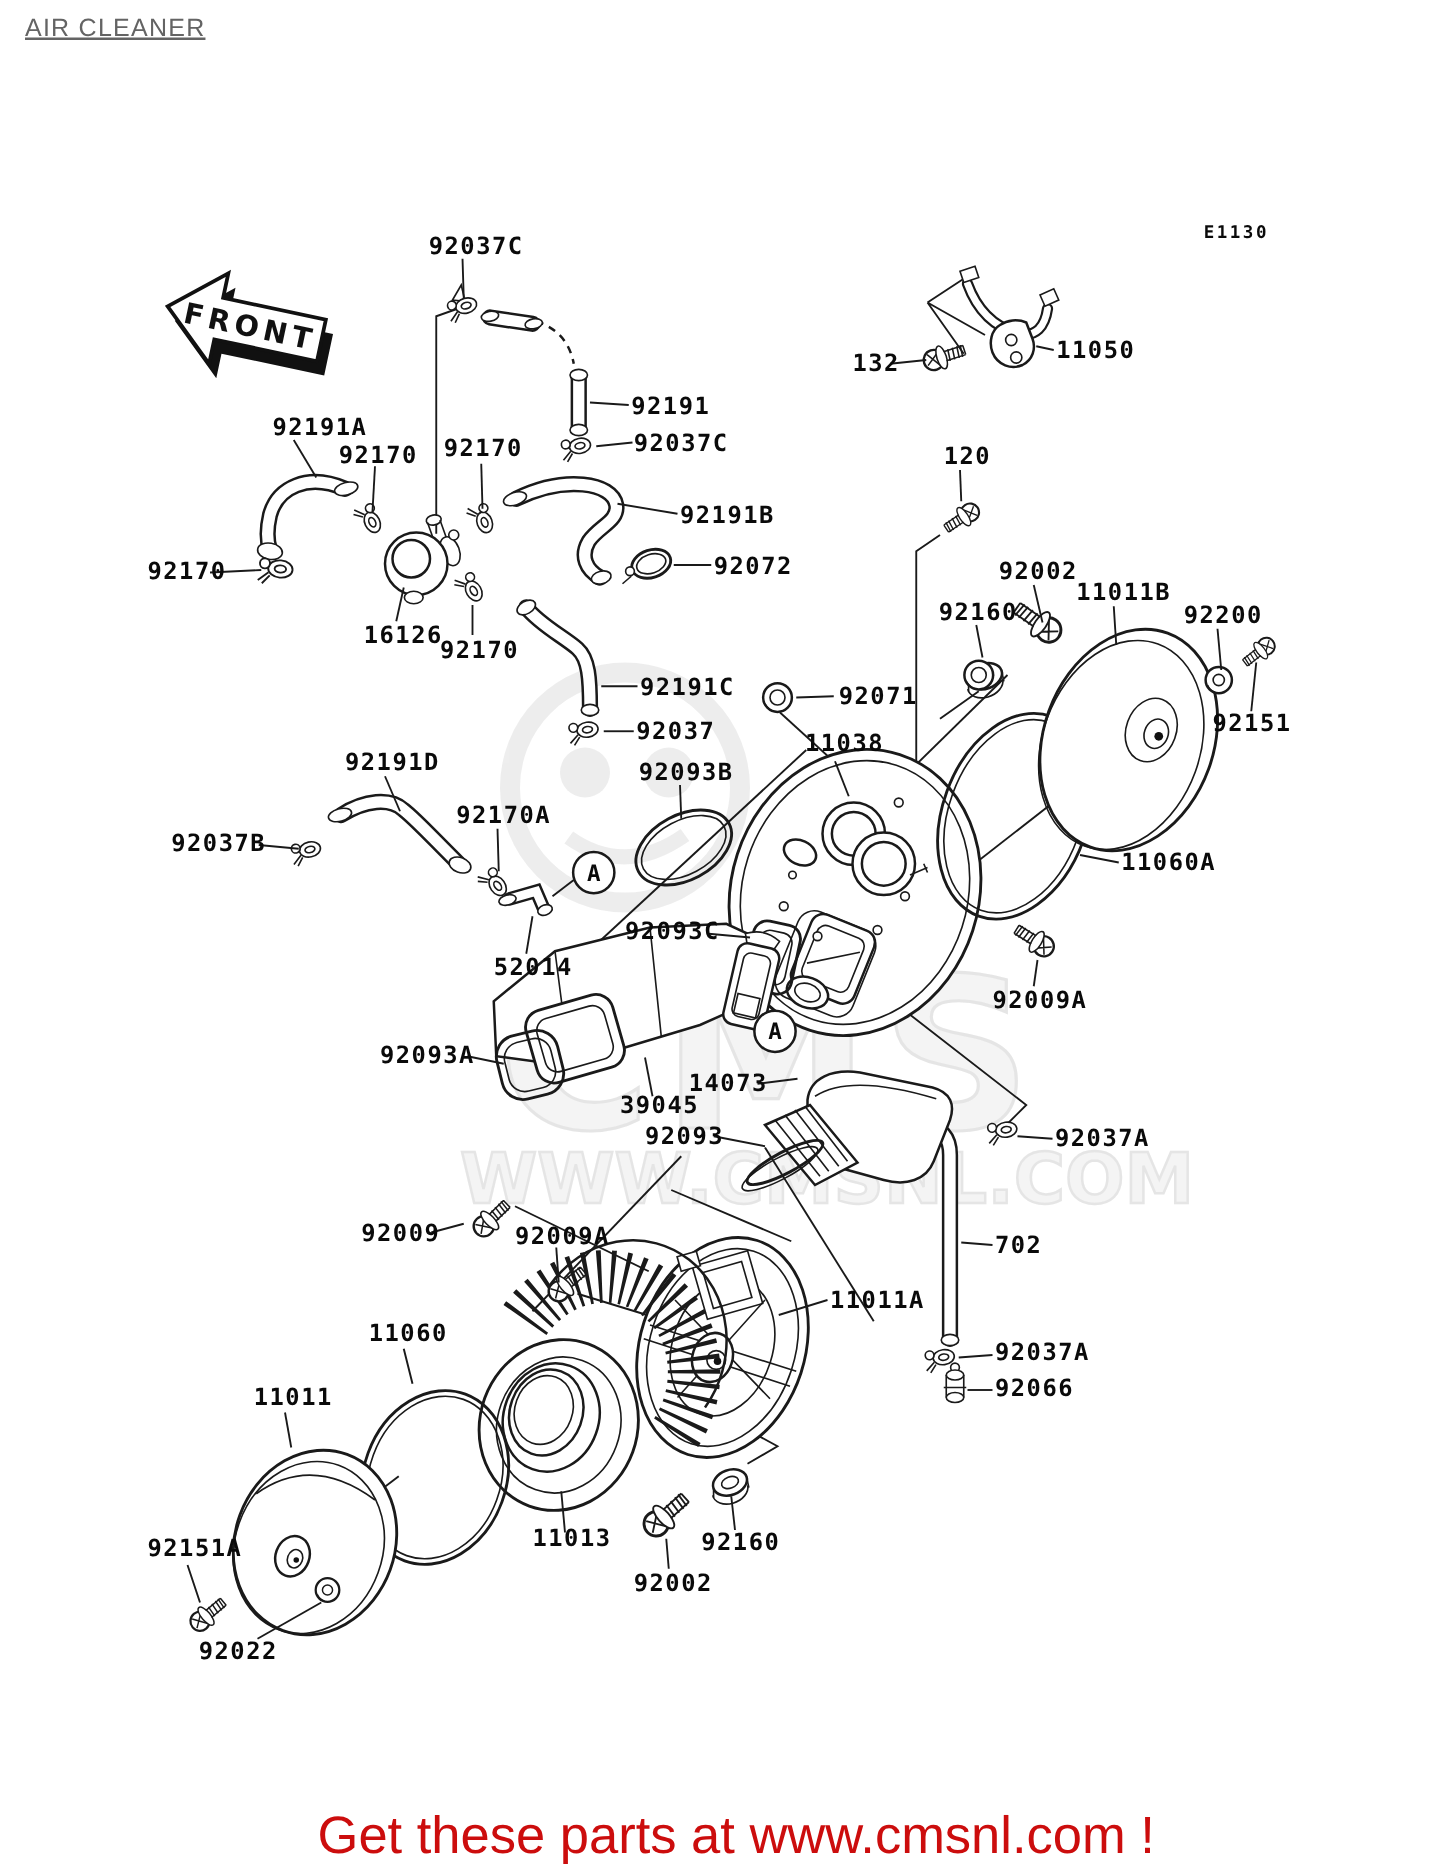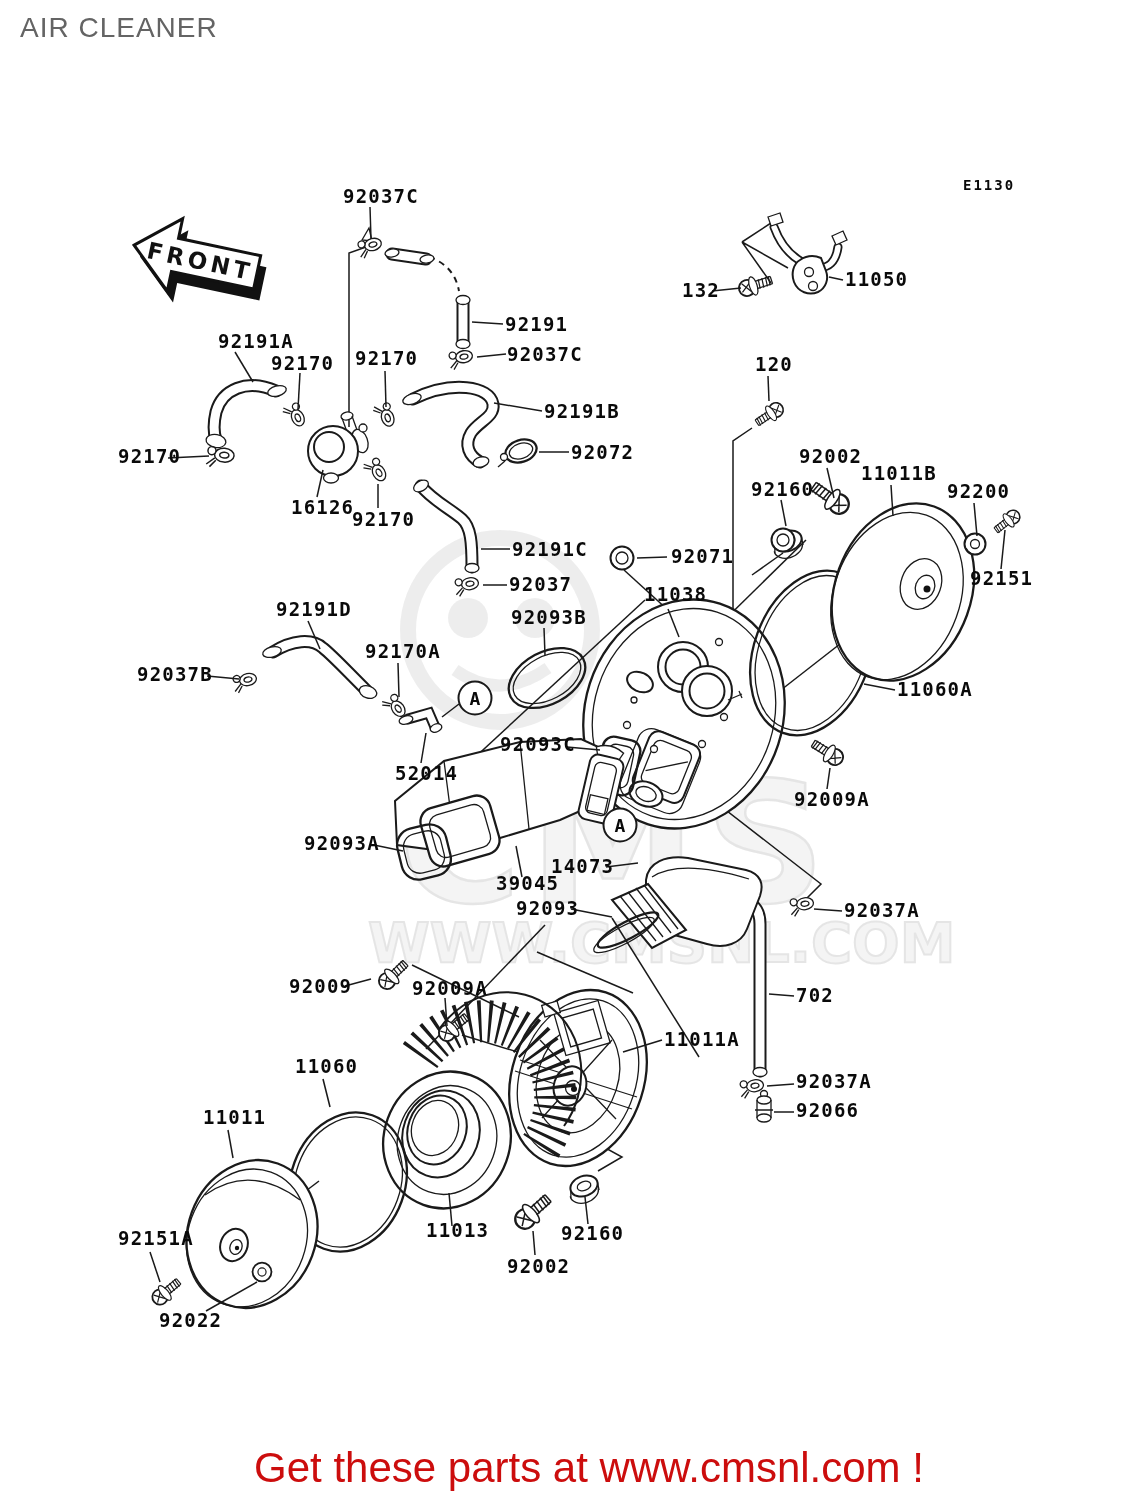--- a/index.html
+++ b/index.html
@@ -1,18 +1,18 @@
 <!DOCTYPE html>
 <html><head>
 <meta charset="utf-8">
 <style>
   html,body{margin:0;padding:0;background:#ffffff;}
   .page{position:relative;width:1146px;height:1500px;background:#fff;overflow:hidden;
         font-family:"Liberation Sans",sans-serif;}
-  .title{position:absolute;left:20px;top:12px;font-size:28px;color:#646464;letter-spacing:1px;}
+  .title{position:absolute;left:20px;top:12px;font-size:20px;color:#646464;letter-spacing:1px;text-decoration:underline;}
   .footer{position:absolute;left:0;top:1444px;width:100%;text-align:center;
           font-size:42px;color:#cc0d0d;letter-spacing:0px;padding-left:16px;}
   svg{position:absolute;left:0;top:0;}
   .s{stroke:#1a1a1a;stroke-width:2;fill:none;}
   .sw{stroke:#1a1a1a;stroke-width:2;fill:#ffffff;}
   .thin{stroke-width:1.3;}
   .w2{stroke-width:2.3;}
   .ld{stroke:#1a1a1a;stroke-width:1.5;fill:none;}
   .dash{stroke:#1a1a1a;stroke-width:2;fill:none;stroke-dasharray:6,5;}
   .tubeO{stroke:#1a1a1a;stroke-width:13;fill:none;stroke-linecap:round;}

